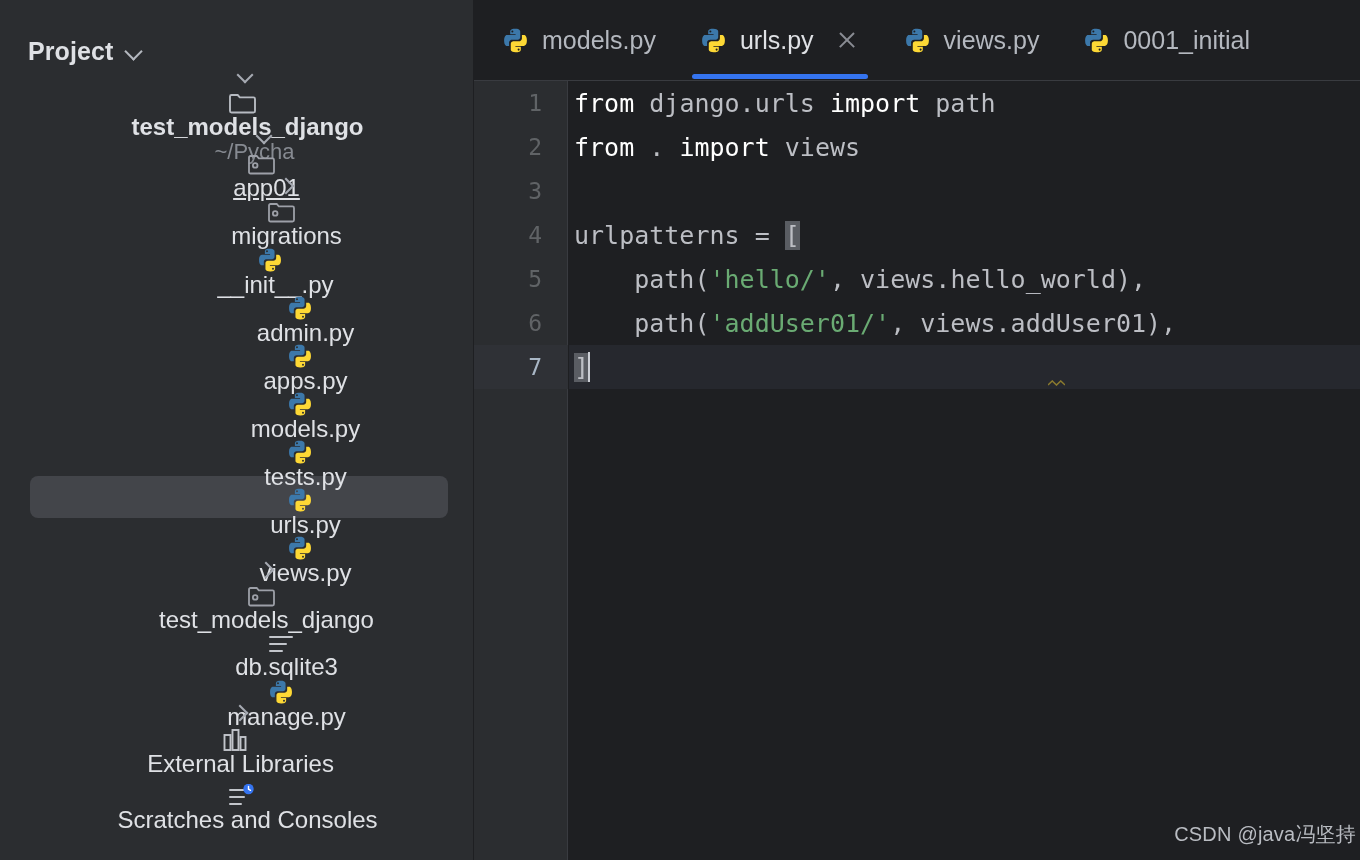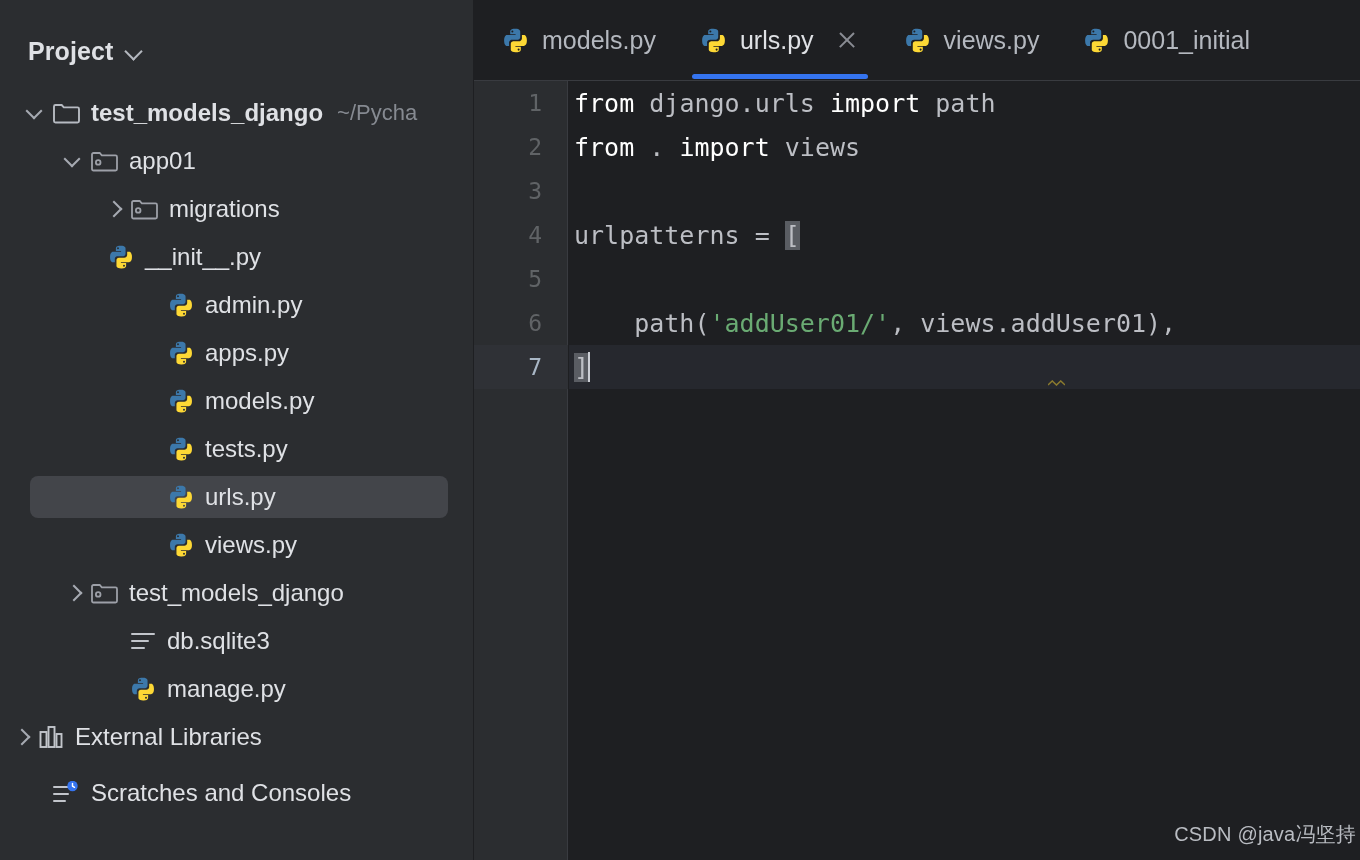--- a/index.html
+++ b/index.html
@@ -79,20 +79,21 @@
     background: #43454a;
     border-radius: 8px;
     z-index: 0;
   }
   .tree-row > .inner {
     position: relative;
     z-index: 1;
     display: flex;
     align-items: center;
     width: 100%;
+    flex-direction: column;
   }
 
   
   .arrow {
     width: 30px; height: 30px;
     position: relative;
     flex: 0 0 30px;
   }
   .arrow::before {
     content: "";
@@ -282,21 +283,21 @@
             <span class="ico folder">
               <svg width="28" height="23" viewBox="0 0 28 23">
                 <path d="M2 4.5A1.5 1.5 0 0 1 3.5 3h6.2l2.1 2.4h13.7A1.5 1.5 0 0 1 27 6.9V19a1.5 1.5 0 0 1-1.5 1.5h-22A1.5 1.5 0 0 1 2 19z" fill="none" stroke="#b6bac1" stroke-width="1.9"></path>
               </svg>
             </span>
             <span class="label">test_models_django</span>
             <span class="sub">~/Pycha</span>
           </span>
         </div>
         <div class="tree-row">
-          <span class="inner" style="padding-left:60px;">
+          <span class="inner" style="padding-left:60px;text-decoration:underline;">
             <span class="arrow open"></span>
             <span class="ico folder">
               <svg width="28" height="23" viewBox="0 0 28 23">
                 <path d="M2 4.5A1.5 1.5 0 0 1 3.5 3h6.2l2.1 2.4h13.7A1.5 1.5 0 0 1 27 6.9V19a1.5 1.5 0 0 1-1.5 1.5h-22A1.5 1.5 0 0 1 2 19z" fill="none" stroke="#9da0a8" stroke-width="1.8"></path>
                 <circle cx="8.2" cy="12.4" r="2.3" fill="none" stroke="#9da0a8" stroke-width="1.8"></circle>
               </svg>
             </span>
             <span class="label">app01</span>
           </span>
         </div>
@@ -507,21 +508,21 @@
           <span>0001_initial</span>
         </div>
       </div>
     <div id="code-area">
       <div id="gutter"></div>
       <div id="code-lines">
           <div class="code-line"><span class="lnum">1</span><span class="ctext"><span class="kw">from</span> <span class="plain">django</span><span class="plain">.</span><span class="plain">urls</span> <span class="kw">import</span> <span class="plain">path</span></span></div>
           <div class="code-line"><span class="lnum">2</span><span class="ctext"><span class="kw">from</span> <span class="plain">.</span> <span class="kw">import</span> <span class="plain">views</span></span></div>
           <div class="code-line"><span class="lnum">3</span><span class="ctext"></span></div>
           <div class="code-line"><span class="lnum">4</span><span class="ctext"><span class="plain">urlpatterns</span> <span class="plain">=</span> <span class="brk-hl">[</span></span></div>
-          <div class="code-line"><span class="lnum">5</span></div>
+          <div class="code-line"><span class="lnum">5</span><span class="ctext">    <span class="plain">path</span><span class="plain">(</span><span class="str">'hello/'</span><span class="plain">,</span> <span class="plain">views</span><span class="plain">.</span><span class="plain">hello_world</span><span class="plain">)</span><span class="plain">,</span></span></div>
           <div class="code-line"><span class="lnum">6</span><span class="ctext">    <span class="plain">path</span><span class="plain">(</span><span class="str">'addUser01/'</span><span class="plain">,</span> <span class="plain">views</span><span class="plain">.</span><span class="plain">addUser01</span><span class="plain">)</span><span class="plain">,</span></span></div>
           <div class="code-line active"><span class="gutbg"></span><span class="rowbg"></span><span class="lnum">7</span><span class="ctext"><span class="brk-hl">]</span><span class="caret"></span></span><svg class="squiggle" viewBox="0 0 18 6" preserveAspectRatio="none">
               <path d="M0 5 L4.5 1 L9 5 L13.5 1 L18 5" fill="none" stroke="#8a7a2e" stroke-width="1.6"></path>
             </svg></div>
         </div>
     </div>
     <div id="watermark">CSDN @java冯坚持</div>
   </div>
 
 </div>

